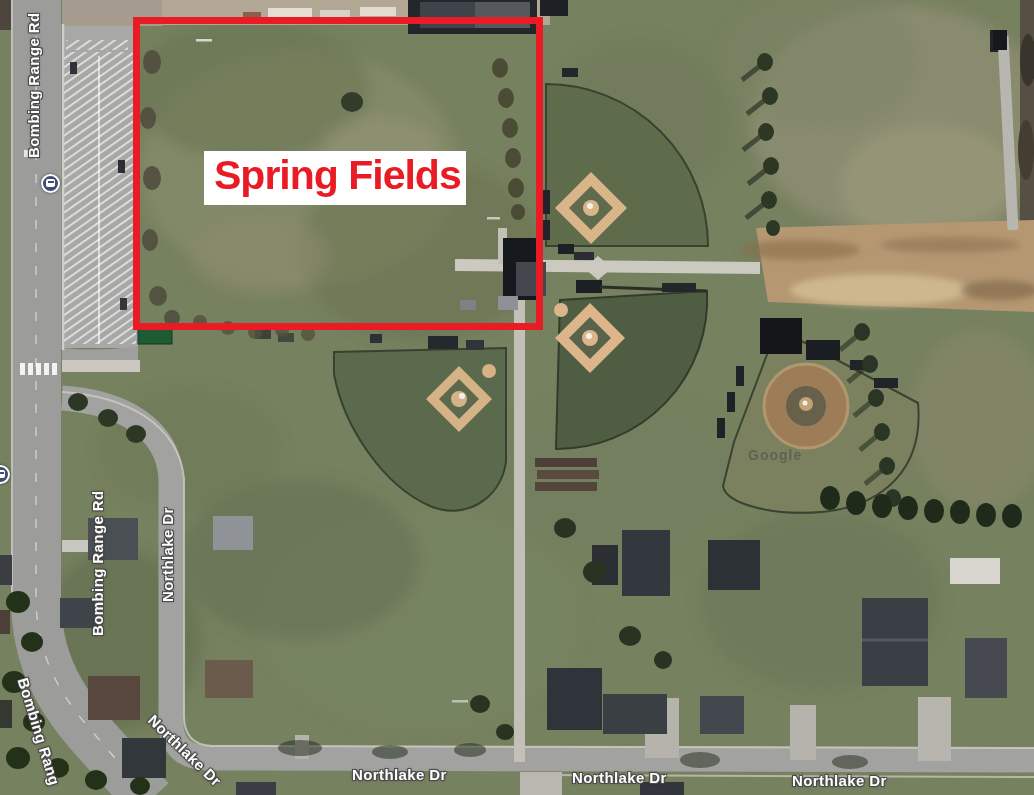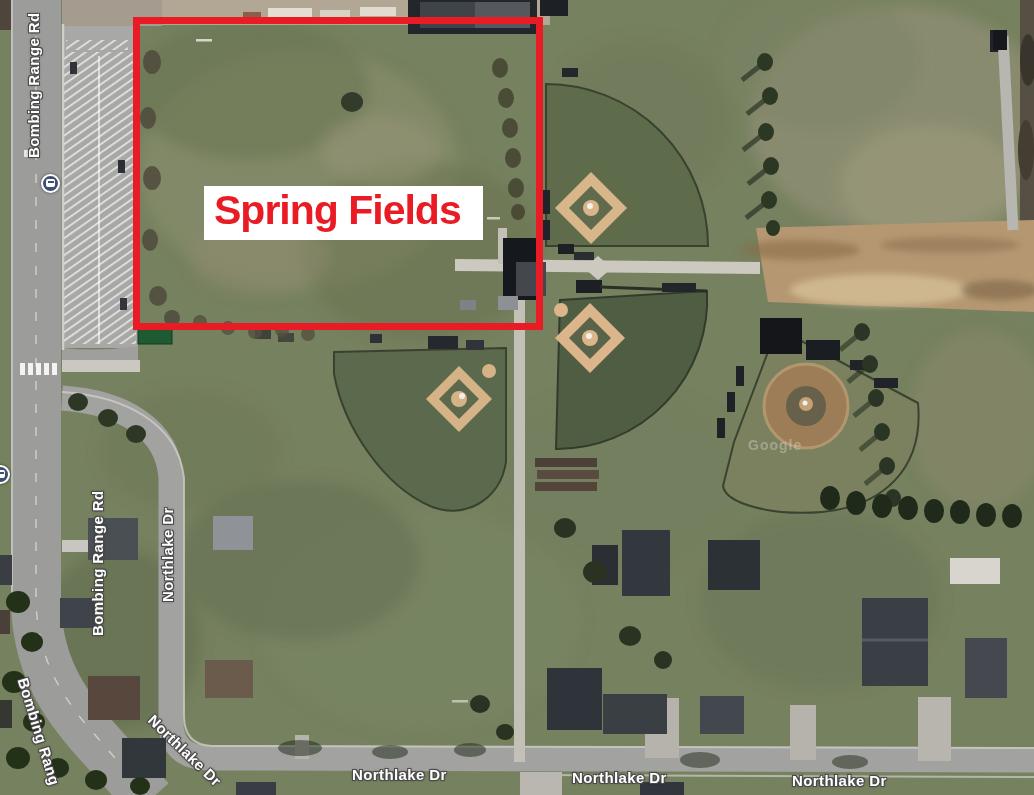--- a/index.html
+++ b/index.html
@@ -18,32 +18,32 @@
   }
   .rot-up{transform:rotate(-90deg);transform-origin:0 0;}
   
   #highlight-rect{
     position:absolute;left:133px;top:17px;width:410px;height:313px;
     border:7px solid #e91c25;box-sizing:border-box;
   }
   #spring-label{
     position:absolute;left:204px;top:151px;background:#fff;color:#e91c25;
     font:bold 41px "Liberation Sans",sans-serif;letter-spacing:-1px;
-    padding:3px 22px 8px 10px;line-height:1.05;margin-top:35px;
+    padding:3px 5px 8px 10px;line-height:1.05;
   }
   
   .bus-icon{
     position:absolute;width:15px;height:15px;border-radius:50%;
     background:#3d4e72;border:2px solid #fff;box-shadow:0 0 3px rgba(0,0,0,.55);
   }
   .bus-glyph{position:absolute;left:3px;top:3px;width:9px;height:8px;background:#fff;border-radius:2px;}
   .bus-glyph:after{content:"";position:absolute;left:1.5px;top:1.5px;width:6px;height:2.5px;background:#3d4e72;}
   
   #watermark{
-    position:absolute;left:748px;top:437px;color:#ffffff;opacity:.28;
+    position:absolute;left:748px;top:447px;color:#0f172a;opacity:.28;
     font:bold 14px "Liberation Sans",sans-serif;letter-spacing:1px;pointer-events:none;
   }
 </style>
 </head>
 <body>
 
 <div id="map-frame">
 
   <svg id="terrain" width="1034" height="795" viewBox="0 0 1034 795">
     <defs>

